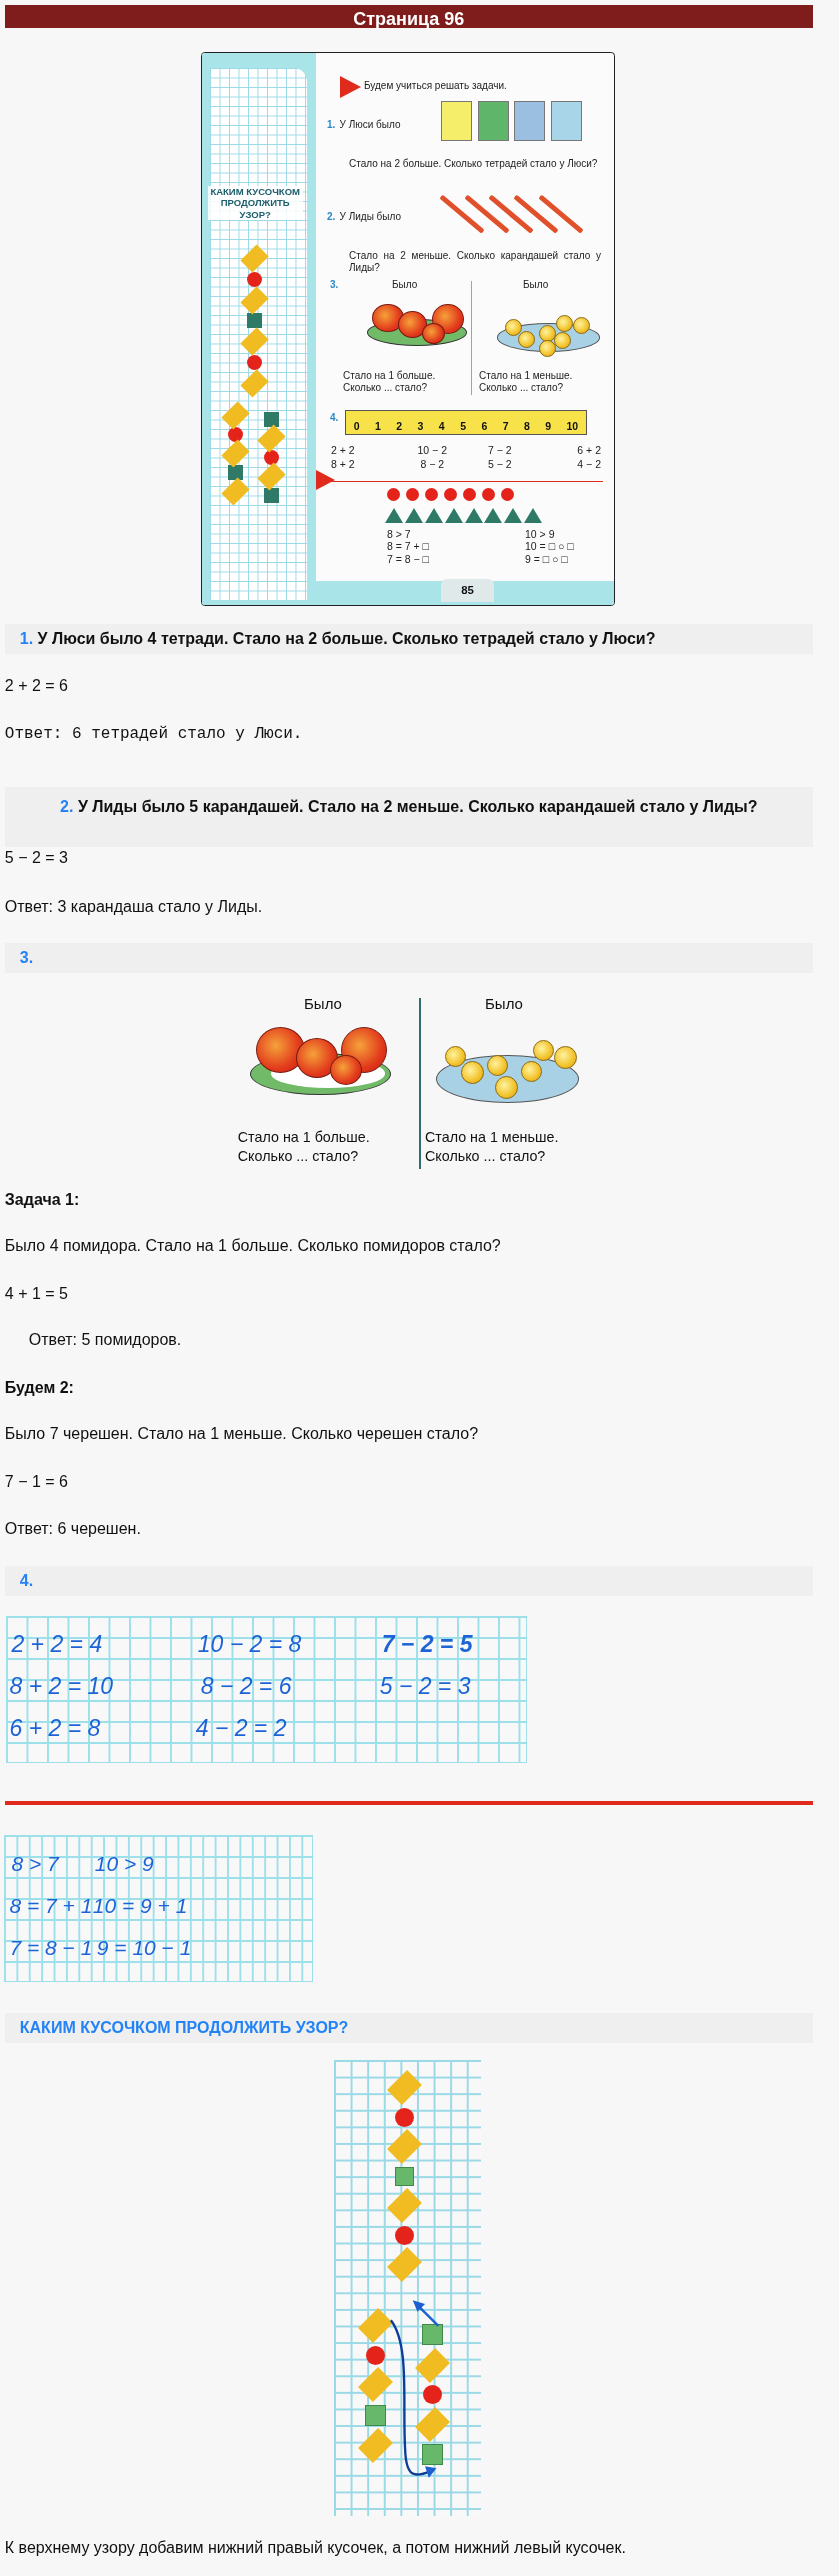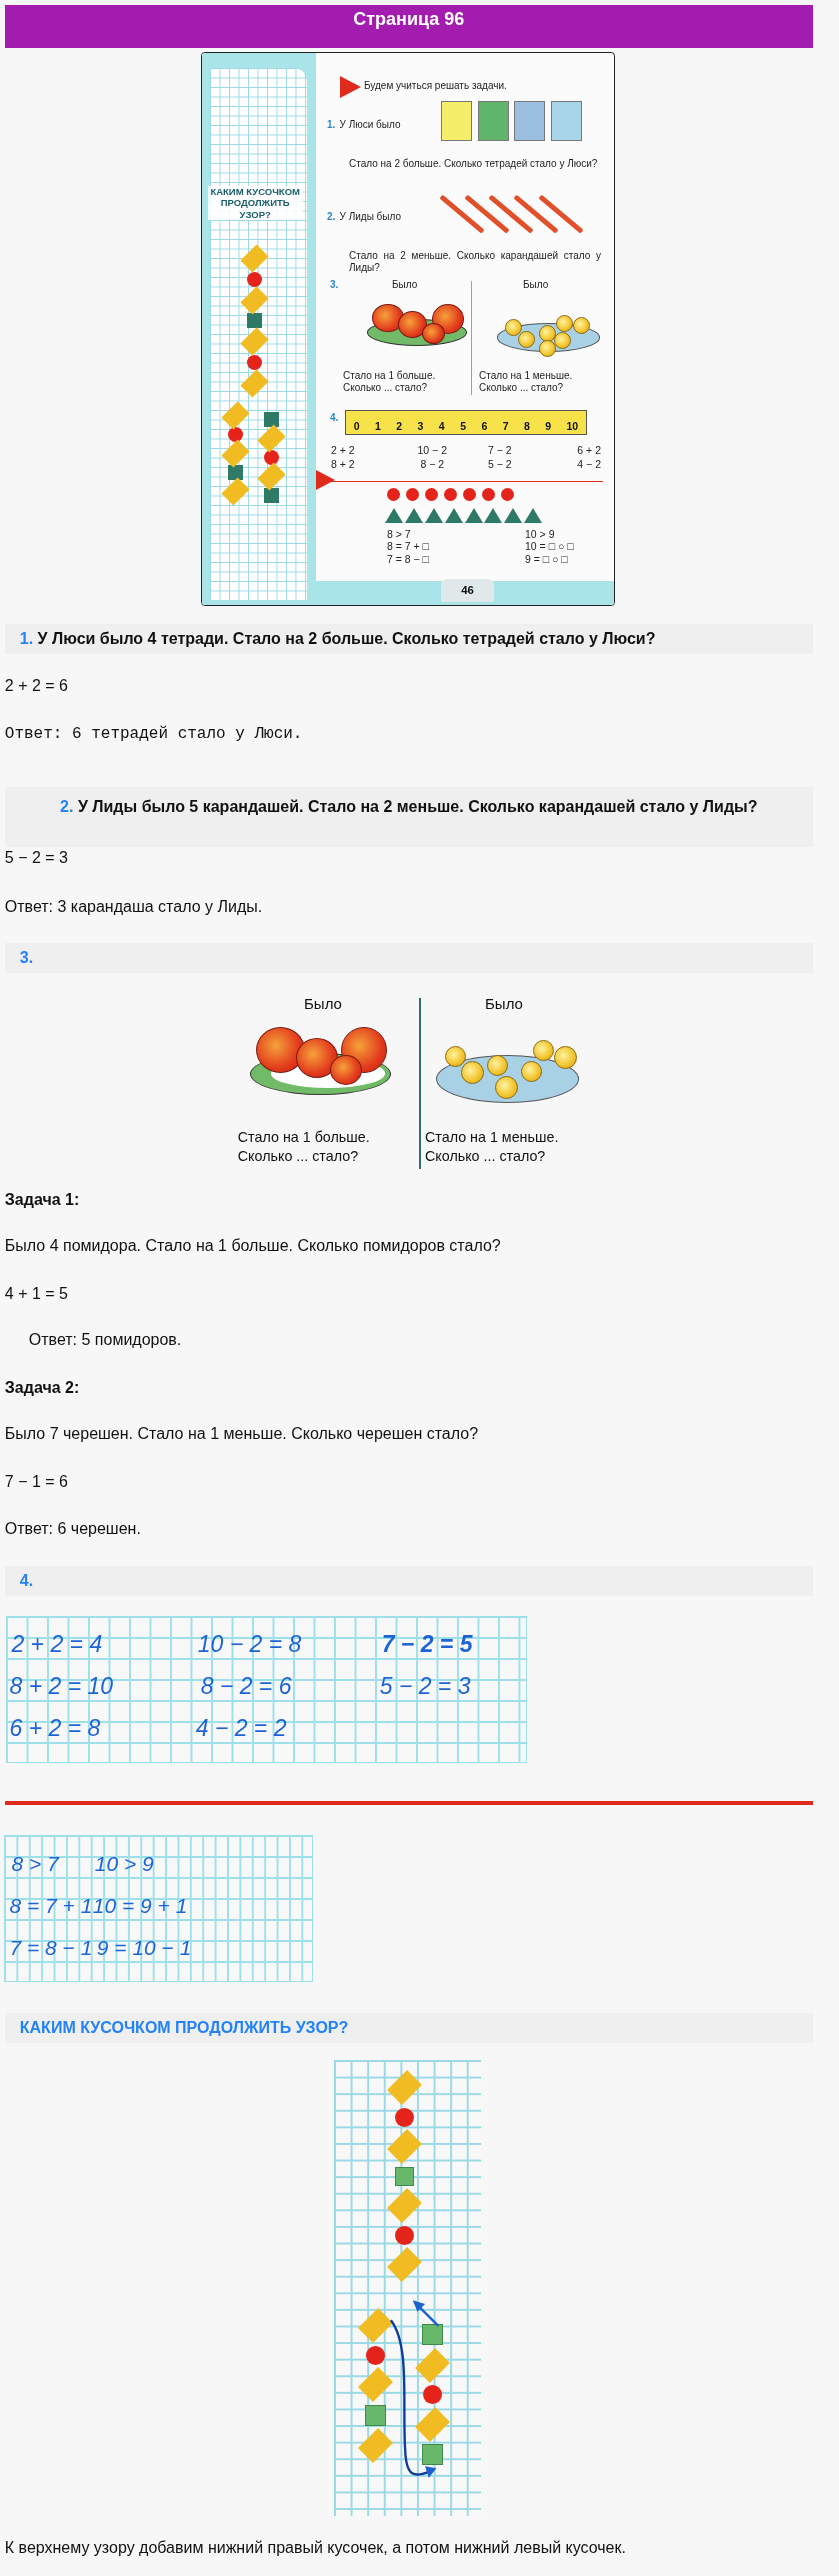--- a/index.html
+++ b/index.html
@@ -1,20 +1,20 @@
 <!DOCTYPE html>
 <html style="font-size:15px"><head>
 <meta charset="utf-8">
 <style>
   * { box-sizing: border-box; margin: 0; padding: 0; }
   html, body { background: #f7f7f7; }
   body { width: 839px; height: 2576px; position: relative; font-family: "Liberation Sans", sans-serif; color: #111; overflow: hidden; }
   .abs { position: absolute; }
 
-  .page-header { left: 4.8px; top: 4.8px; width: 808px; height: 43px; background: #a21caf; color: #fff; font-weight: bold; font-size: 18px; text-align: center; line-height: 28.5px; }
+  .page-header { left: 4.8px; top: 4.8px; width: 808px; height: 23px; background: #7f1d1d; color: #fff; font-weight: bold; font-size: 18px; text-align: center; line-height: 28.5px; }
 
   
   .book { left: 201px; top: 52px; width: 414px; height: 554px; border: 1.9px solid #222; border-radius: 3.8px; background: #fbfbfb; overflow: hidden; }
   .book-side { left: 0; top: 0; width: 114px; height: 100%; background: #a8e4e8; }
   .book-side-grid { left: 7.6px; top: 15px; width: 97px; height: 532px; border-radius: 0 13.3px 0 0;
     background-color:#fff;
     background-image: linear-gradient(#9ad9e6 1px, transparent 1px), linear-gradient(90deg, #9ad9e6 1px, transparent 1px);
     background-size: 9.5px 9.5px; }
   .side-title { left: 5.7px; top: 133px; width: 95px; text-align: center; font-size: 9.5px; font-weight: bold; color: #1d5e6a; line-height: 11.4px; background: rgba(255,255,255,0.85); }
   .book-bottom { left: 114px; top: 528px; width: 300px; height: 26px; background: #a8e4e8; }
@@ -182,21 +182,21 @@
     <div>8 &gt; 7</div>
       <div>8 = 7 + □</div>
       <div>7 = 8 − □</div>
   </div>
   <div class="abs bk-text" style="left:323px;top:475px;font-size:10.5px;">
     <div>10 &gt; 9</div>
       <div>10 = □ ○ □</div>
       <div>9 = □ ○ □</div>
   </div>
   <div class="abs book-bottom"></div>
-  <div class="abs page-num">46</div>
+  <div class="abs page-num">85</div>
 </div>
 
 <div class="abs task-head" style="top:624px;height:30px;line-height:30px;">
   <span class="num">1.</span>
   <span>У Люси было 4 тетради. Стало на 2 больше. Сколько тетрадей стало у Люси?</span>
 </div>
 <div class="abs para" style="top:677px;">2 + 2 = 6</div>
 <div class="abs para" style="top:725px;font-family:Liberation Mono, monospace;">Ответ: 6 тетрадей стало у Люси.</div>
 
 <div class="abs task-head" style="top:787px;height:60px;padding-top:5.7px;line-height:28.5px;text-align:center;">
@@ -240,21 +240,21 @@
     <div>Стало на 1 меньше.</div>
     <div>Сколько ... стало?</div>
   </div>
 </div>
 
 <div class="abs para bold" style="top:1191px;">Задача 1:</div>
 <div class="abs para" style="top:1237px;">Было 4 помидора. Стало на 1 больше. Сколько помидоров стало?</div>
 <div class="abs para" style="top:1285px;">4 + 1 = 5</div>
 <div class="abs para" style="top:1331px;margin-left:24px;">Ответ: 5 помидоров.</div>
 
-<div class="abs para bold" style="top:1379px;">Задача 2:</div>
+<div class="abs para bold" style="top:1379px;">Будем 2:</div>
 <div class="abs para" style="top:1425px;">Было 7 черешен. Стало на 1 меньше. Сколько черешен стало?</div>
 <div class="abs para" style="top:1473px;">7 − 1 = 6</div>
 <div class="abs para" style="top:1520px;">Ответ: 6 черешен.</div>
 
 <div class="abs task-head" style="top:1566px;height:30px;line-height:30px;">
   <span class="num">4.</span>
 </div>
 
 <div class="abs grid" style="left:5.7px;top:1616px;width:521px;height:147px;">
   <div class="abs hand" style="left:5.7px;top:15px;">2 + 2 = 4</div>

